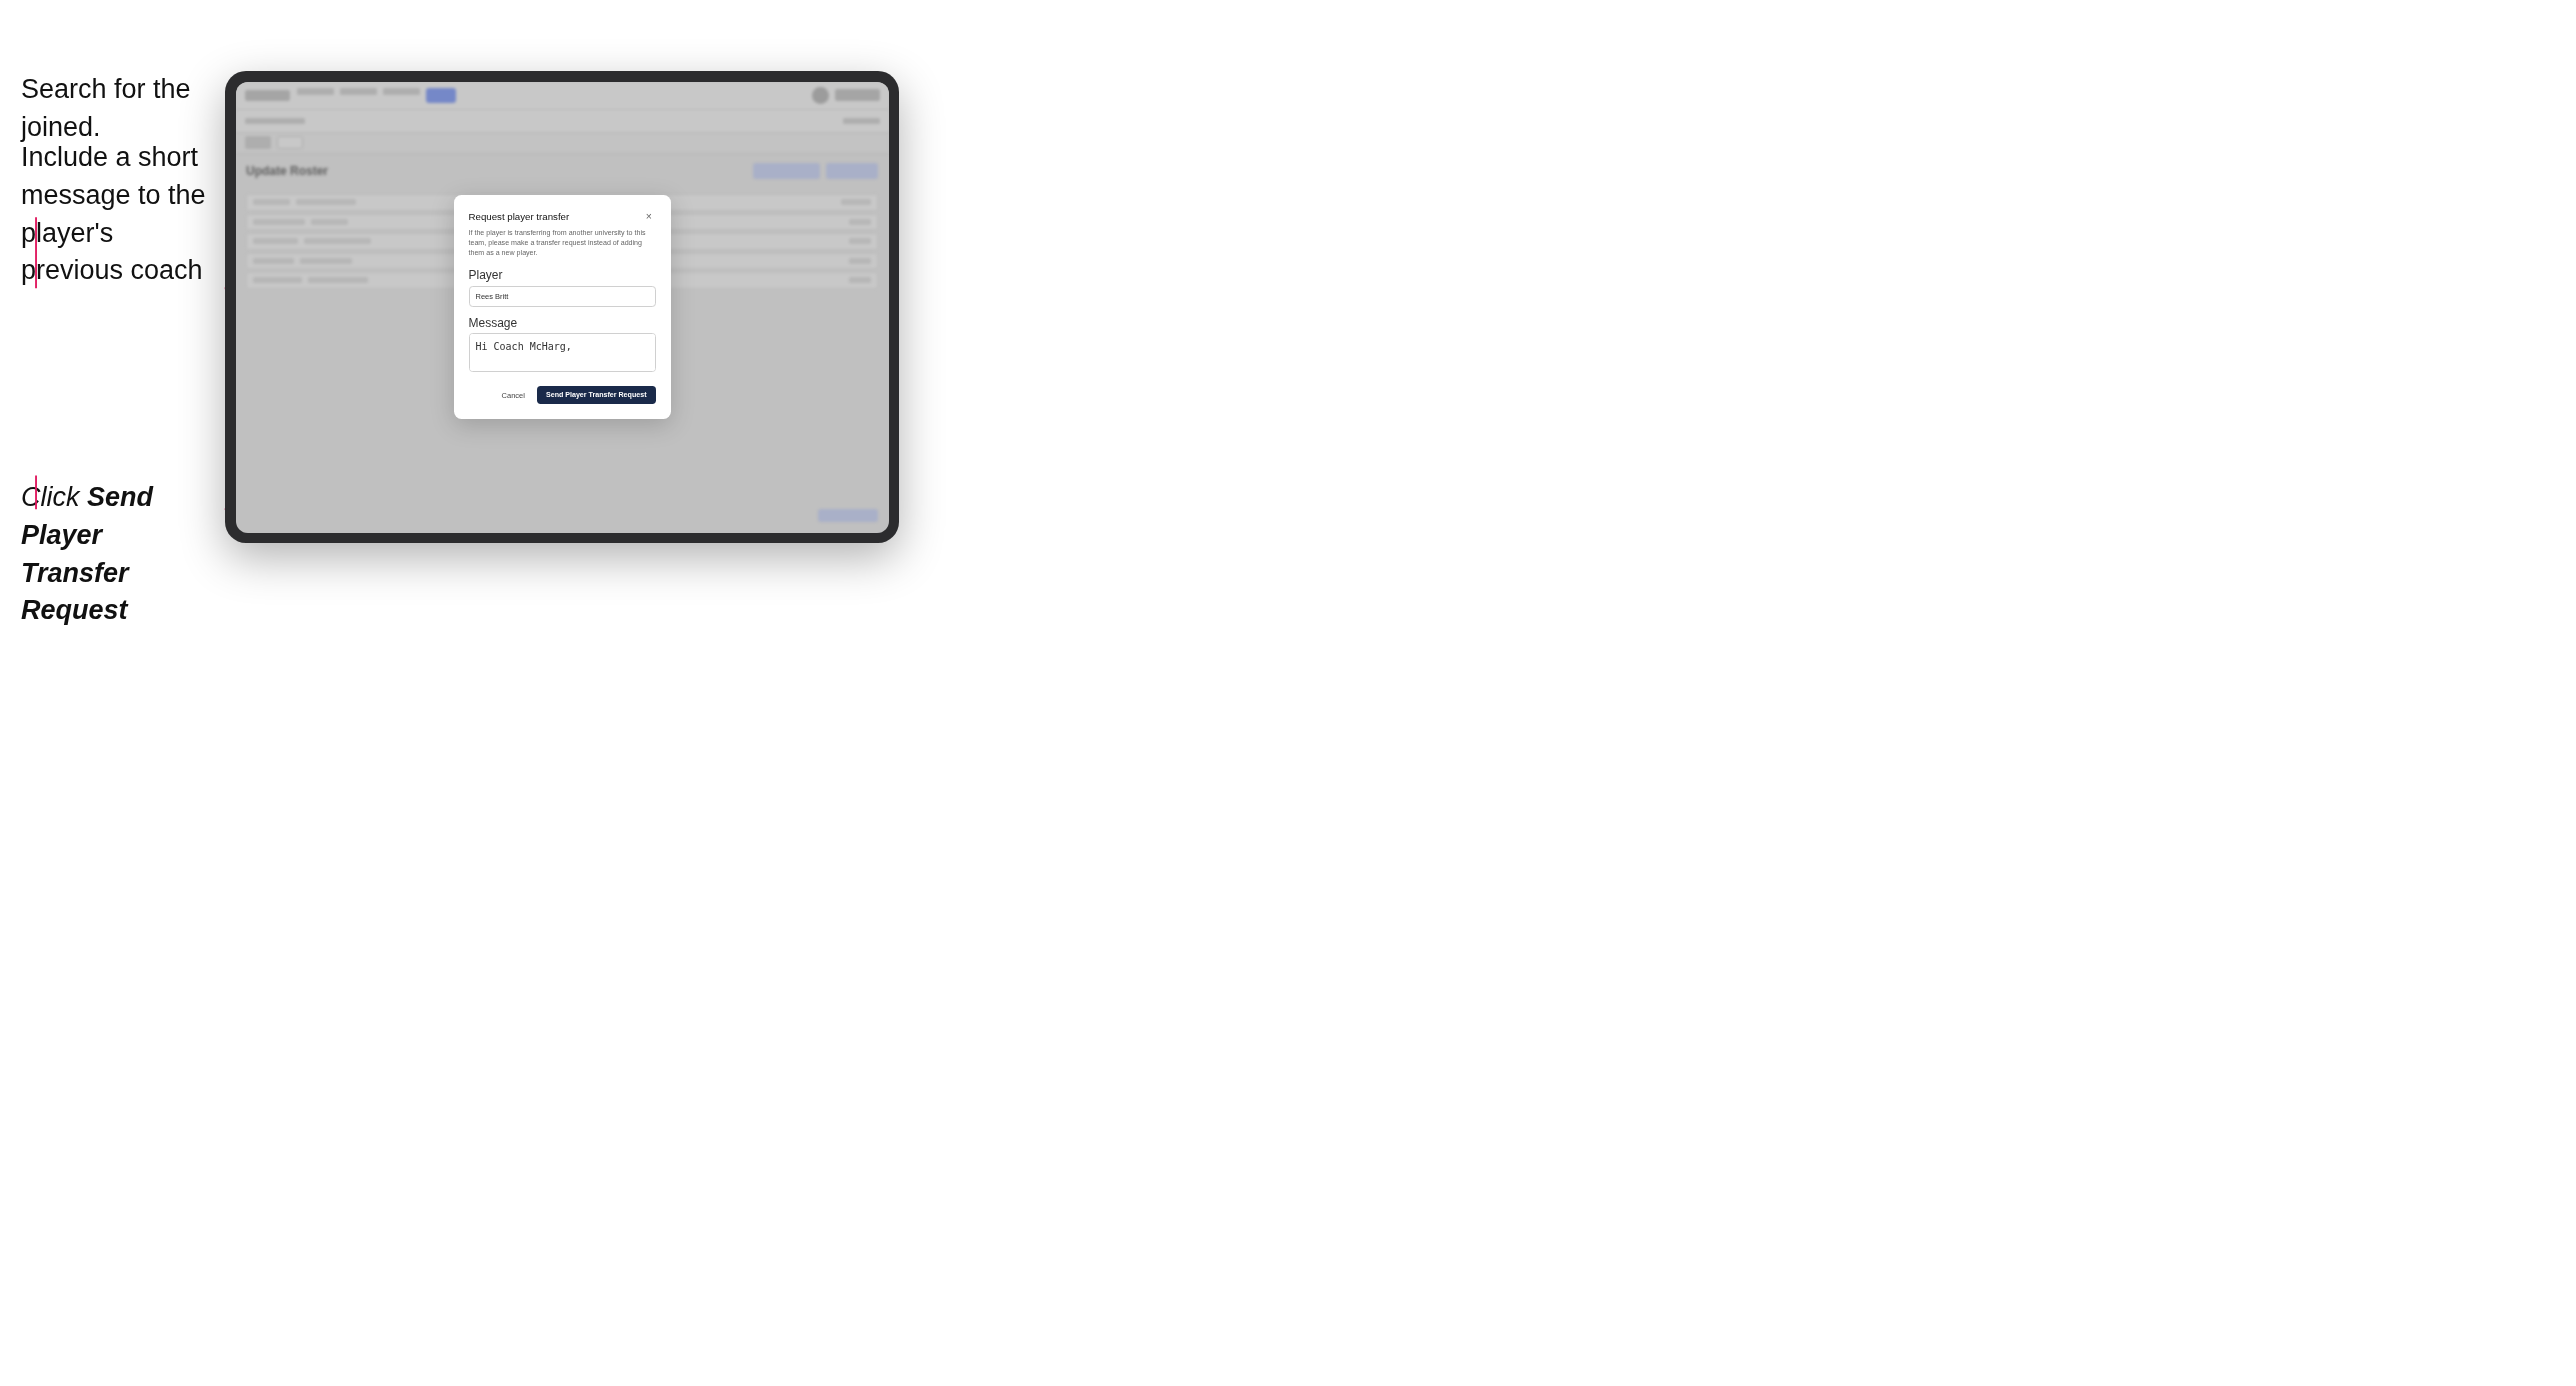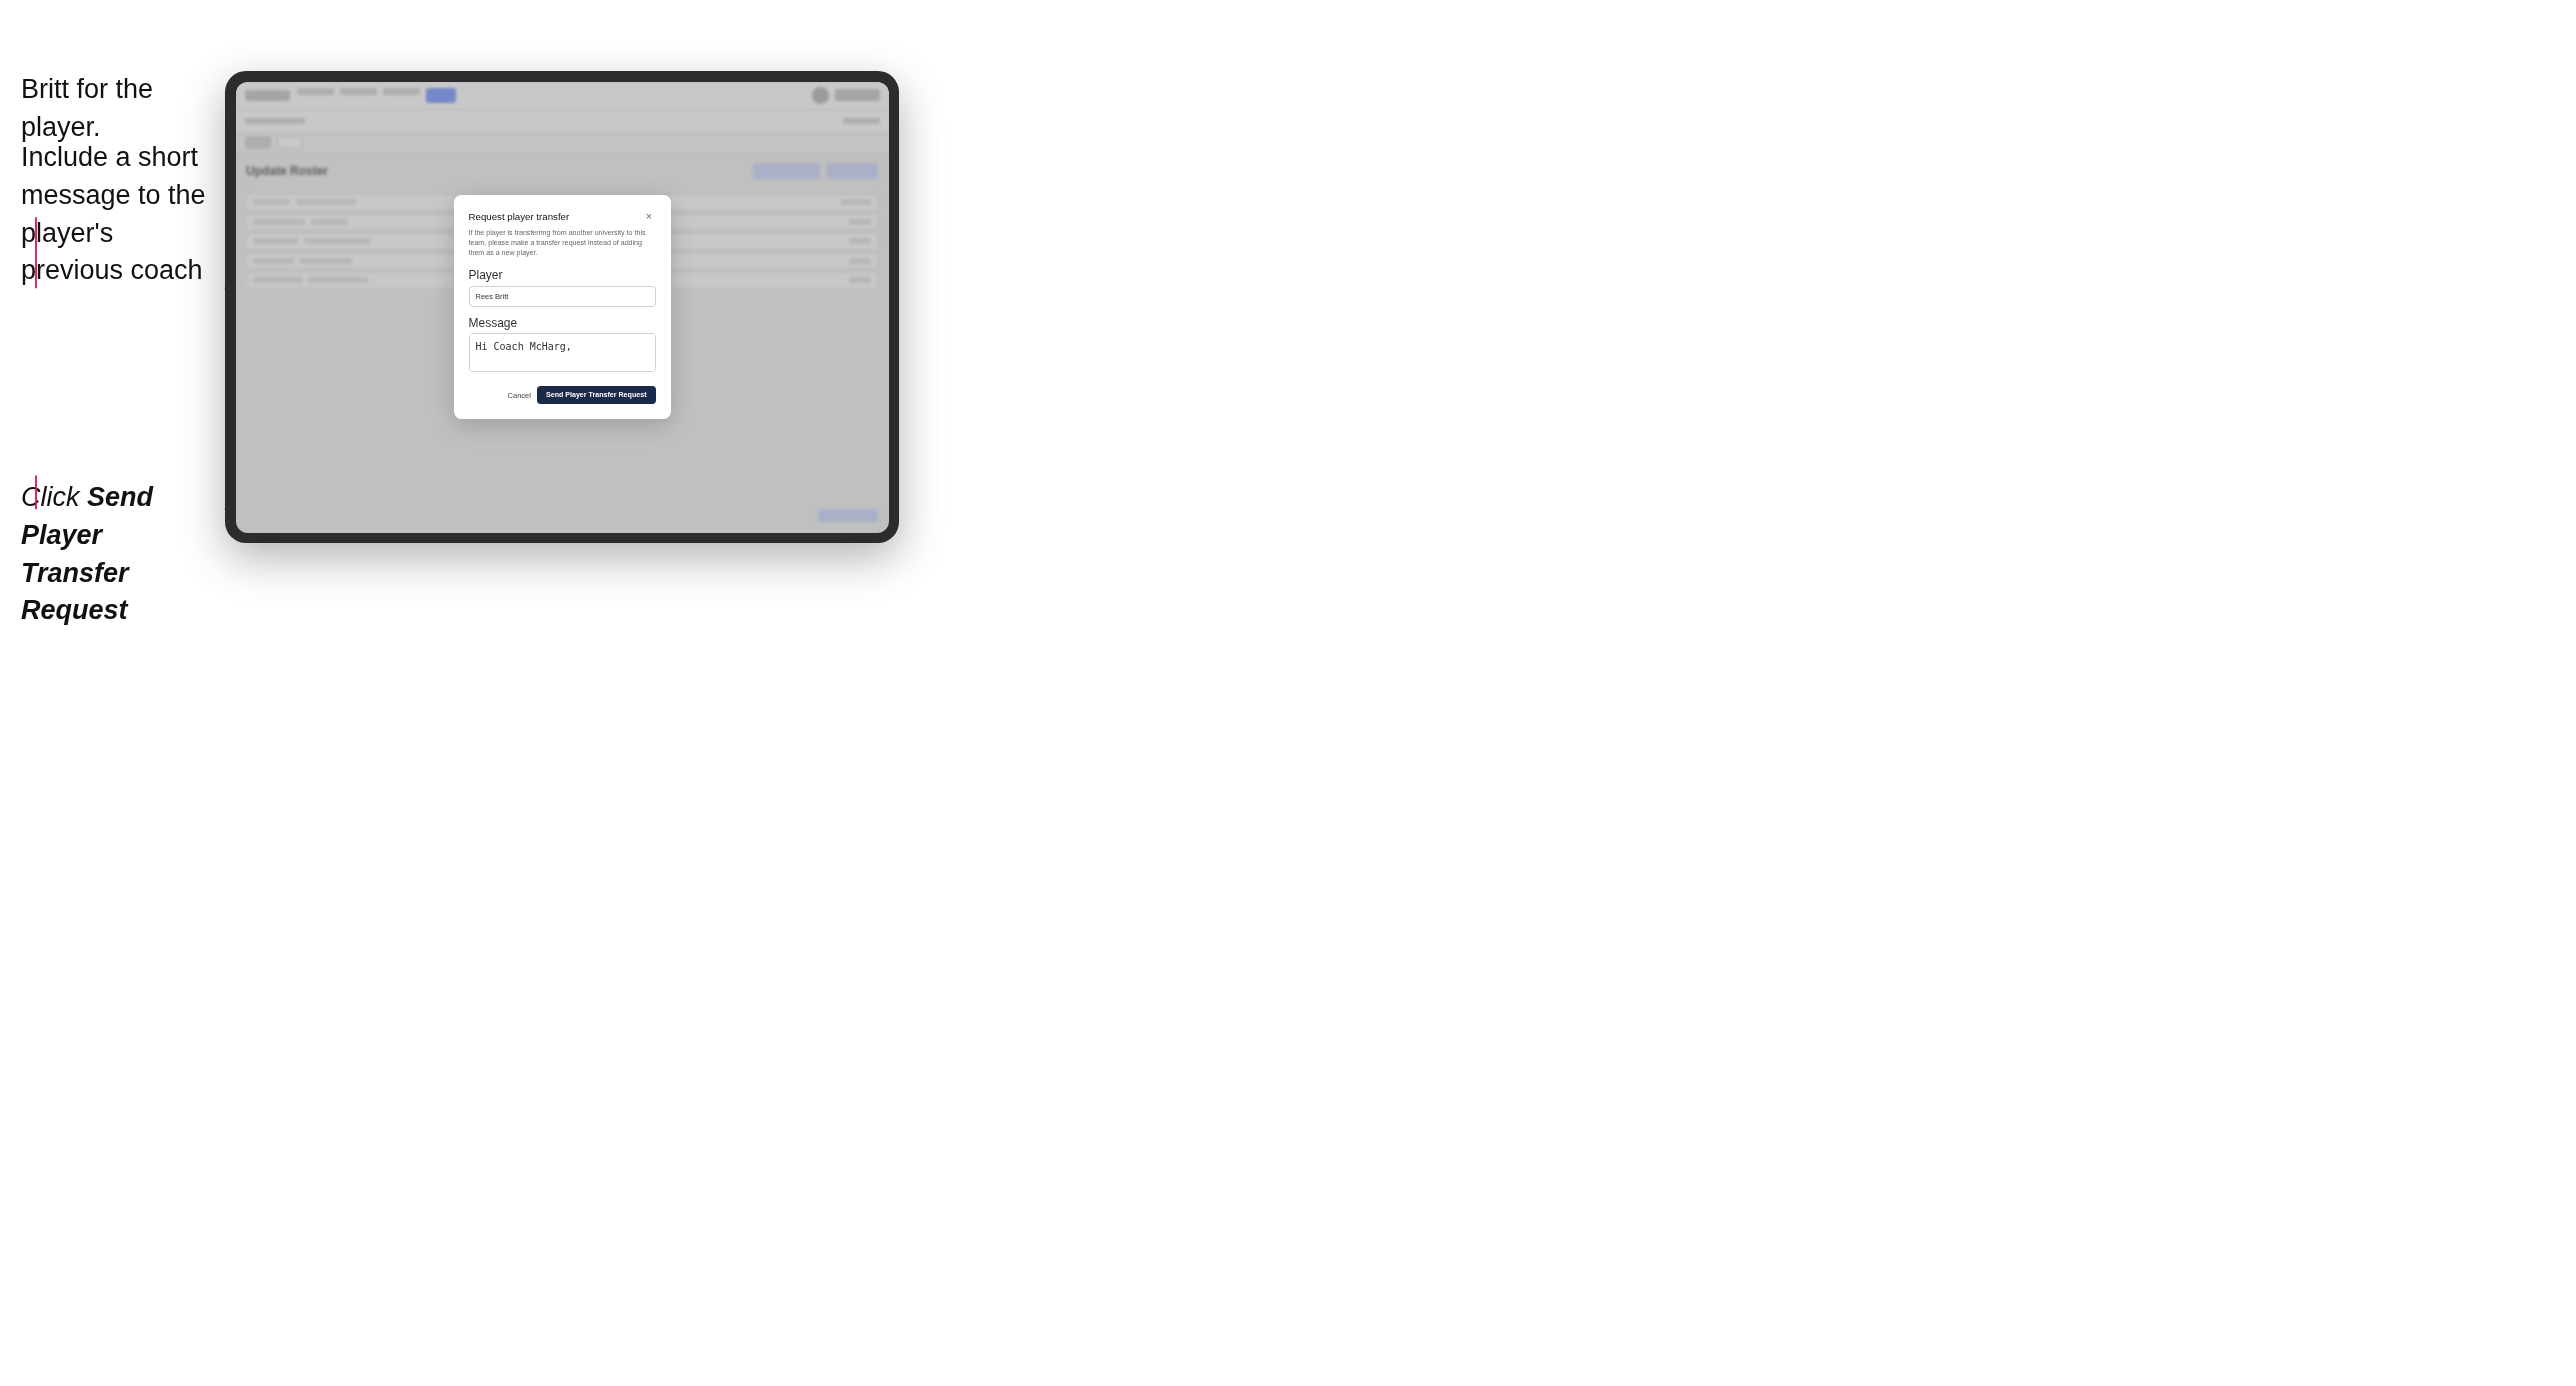--- a/index.html
+++ b/index.html
@@ -322,20 +322,21 @@
       color: #333;
       margin-bottom: 10.5px;
       outline: none;
       resize: none;
       line-height: 1.5;
     }
 
     .modal-footer {
       display: flex;
       justify-content: flex-end;
+      gap: 6px;
       align-items: center;
     }
 
     .btn-cancel {
       background: none;
       border: none;
       font-size: 7.5px;
       color: #444;
       cursor: pointer;
       padding: 3.7px 6px;
@@ -350,21 +351,21 @@
       font-weight: 600;
       padding: 5.2px 9px;
       cursor: pointer;
       white-space: nowrap;
     }
   </style>
 </head>
 <body>
 
 <div class="annotation-search">
-  <span>Britt for the player.</span>
+  <span>Search for the joined.</span>
 </div>
 
 <div class="annotation-message" style="top:139px;">
   <span>Include a short message to the player's previous coach</span>
 </div>
 
 <div class="annotation-click" style="top:479px; left:21px;font-style:italic;">
   <span>Click </span><strong>Send Player Transfer Request</strong>
 </div>
 

